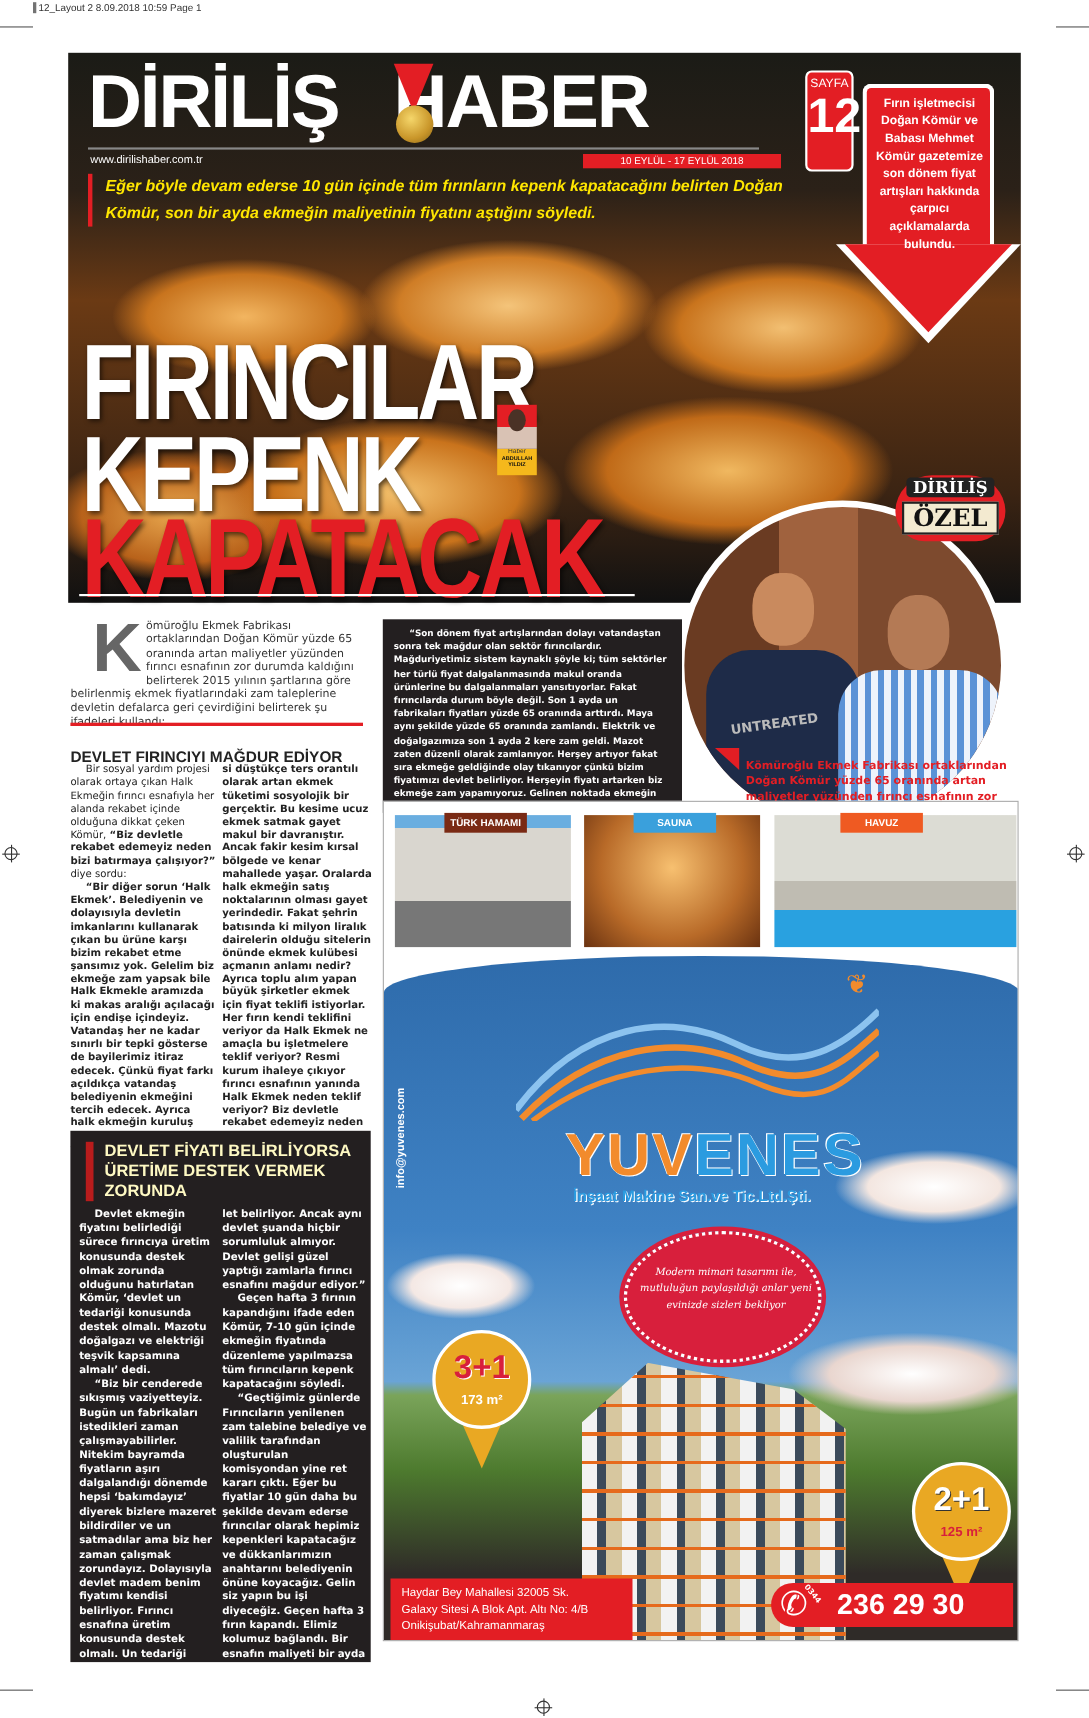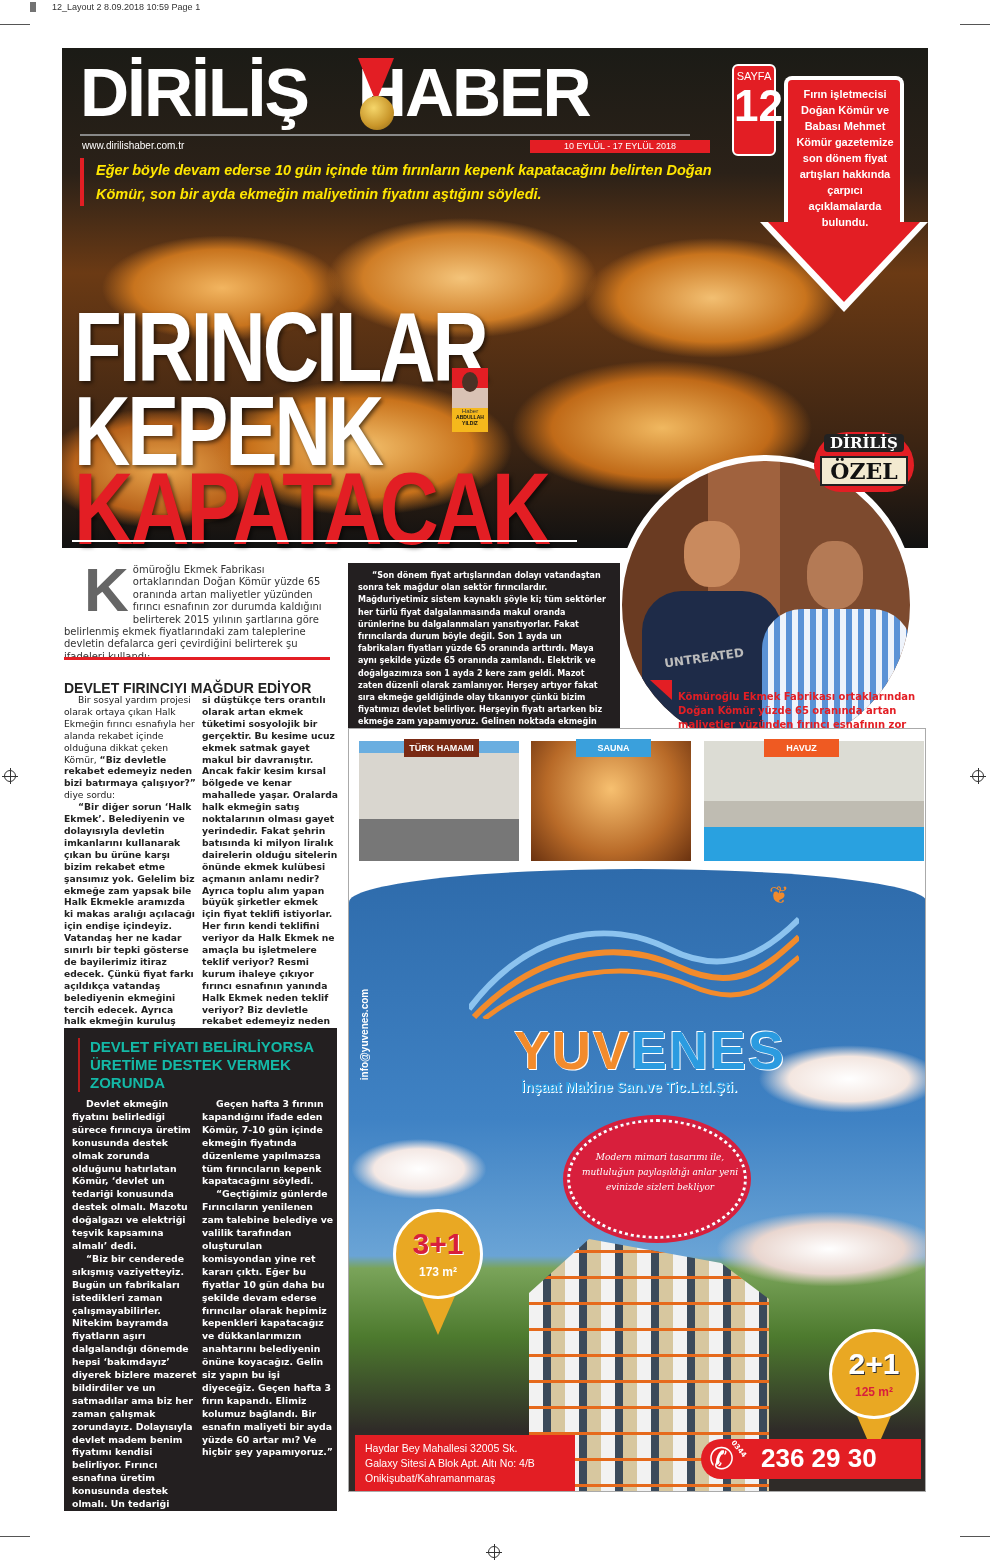--- a/index.html
+++ b/index.html
@@ -1,17 +1,17 @@
 <!DOCTYPE html>
 <html><head>
 <meta charset="utf-8">
 <style>
   * { box-sizing: border-box; margin: 0; padding: 0; }
   body { width: 990px; height: 1562px; background: #fff; position: relative; overflow: hidden; font-family: "DejaVu Sans", sans-serif; color: #222; }
-  .slug { position: absolute; left: 30px; top: 2px; font-size: 9px; font-family: "Liberation Sans", sans-serif; color: #333; border-left: 6px solid #737373; padding-left: 16px; }
+  .slug { position: absolute; left: 30px; top: 2px; font-size: 9px; font-family: "Liberation Sans", sans-serif; color: #333; border-left: 3px solid #737373; padding-left: 2px; }
   .crop { position: absolute; background: #555; }
   .reg { position: absolute; width: 12px; height: 12px; border: 1px solid #333; border-radius: 50%; }
   .reg::before { content: ""; position: absolute; left: 5px; top: -3px; width: 1px; height: 16px; background: #333; }
   .reg::after { content: ""; position: absolute; top: 5px; left: -3px; height: 1px; width: 16px; background: #333; }
 
   
   .hero { position: absolute; left: 62px; top: 48px; width: 866px; height: 500px;
     background:
       radial-gradient(ellipse 160px 70px at 160px 240px, #f2b560 0%, #c8741e 55%, transparent 75%),
       radial-gradient(ellipse 180px 80px at 400px 230px, #f4c47a 0%, #cf7d26 55%, transparent 75%),
@@ -78,21 +78,21 @@
   .col { position: absolute; font-size: 9.2px; line-height: 11.9px; color: #222; text-align: left; }
   .col p { text-indent: 14px; }
   .col b { font-weight: 700; }
   .c1 { left: 64px; top: 694px; width: 132px; }
   .c2 { left: 202px; top: 694px; width: 136px; font-weight: 700; }
 
   .quote-box { position: absolute; left: 348px; top: 563px; width: 272px; height: 176px; background: #231f20; color: #fff; padding: 7px 10px; font-weight: 700; font-size: 8px; line-height: 12.2px; }
   .quote-box p { text-indent: 14px; }
 
   .dark-box { position: absolute; left: 64px; top: 1028px; width: 273px; height: 483px; background: #231f20; color: #fff; }
-  .dark-title { position: absolute; left: 14px; top: 10px; width: 250px; padding-left: 10px; border-left: 2px solid #b91c1c; font-family: "Liberation Sans", sans-serif; font-weight: 700; font-size: 15px; line-height: 18px; color: #14b8a6; }
+  .dark-title { position: absolute; left: 14px; top: 10px; width: 250px; padding-left: 10px; border-left: 7px solid #b91c1c; font-family: "Liberation Sans", sans-serif; font-weight: 700; font-size: 15px; line-height: 18px; color: #fef9c3; }
   .dc1 { position: absolute; left: 8px; top: 70px; width: 130px; font-weight: 700; font-size: 9.3px; line-height: 12.9px; }
   .dc2 { position: absolute; left: 138px; top: 70px; width: 132px; font-weight: 700; font-size: 9.3px; line-height: 12.9px; }
   .dc1 p, .dc2 p { text-indent: 14px; }
   .dc2 p.nx { text-indent: 0; }
 
   
   .ad { position: absolute; left: 348px; top: 728px; width: 578px; height: 764px; border: 1px solid #aaa; overflow: hidden; background: #fff; }
   .ad-tiles { position: absolute; left: 10px; top: 12px; width: 560px; height: 120px; }
   .tile { position: absolute; top: 0; width: 160px; height: 120px; }
   .tile .lab { position: absolute; top: -2px; left: 45px; width: 75px; height: 18px; color: #fff; font-family: "Liberation Sans", sans-serif; font-weight: 700; font-size: 9px; text-align: center; line-height: 18px; }
@@ -229,20 +229,21 @@
   <div>si düştükçe ters orantılı olarak artan ekmek tüketimi sosyolojik bir gerçektir. Bu kesime ucuz ekmek satmak gayet makul bir davranıştır. Ancak fakir kesim kırsal bölgede ve kenar mahallede yaşar. Oralarda halk ekmeğin satış noktalarının olması gayet yerindedir. Fakat şehrin batısında ki milyon liralık dairelerin olduğu sitelerin önünde ekmek kulübesi açmanın anlamı nedir? Ayrıca toplu alım yapan büyük şirketler ekmek için fiyat teklifi istiyorlar. Her fırın kendi teklifini veriyor da Halk Ekmek ne amaçla bu işletmelere teklif veriyor? Resmi kurum ihaleye çıkıyor fırıncı esnafının yanında Halk Ekmek neden teklif veriyor? Biz devletle rekabet edemeyiz neden bizi batırmaya çalışıyor?”</div>
 </div>
 
 <div class="dark-box">
   <div class="dark-title">DEVLET FİYATI BELİRLİYORSA ÜRETİME DESTEK VERMEK ZORUNDA</div>
   <div class="dc1">
     <p>Devlet ekmeğin fiyatını belirlediği sürece fırıncıya üretim konusunda destek olmak zorunda olduğunu hatırlatan Kömür, ‘devlet un tedariği konusunda destek olmalı. Mazotu doğalgazı ve elektriği teşvik kapsamına almalı’ dedi.</p>
     <p>“Biz bir cenderede sıkışmış vaziyetteyiz. Bugün un fabrikaları istedikleri zaman çalışmayabilirler. Nitekim bayramda fiyatların aşırı dalgalandığı dönemde hepsi ‘bakımdayız’ diyerek bizlere mazeret bildirdiler ve un satmadılar ama biz her zaman çalışmak zorundayız. Dolayısıyla devlet madem benim fiyatımı kendisi belirliyor. Fırıncı esnafına üretim konusunda destek olmalı. Un tedariği konusunda destek olmalı. Mazotu doğalgazı ve elektriği teşvik kapsamına almalı. Çünkü fırıncının emeğinin değerini dev-</p>
   </div>
   <div class="dc2">
+    <p class="nx">let belirliyor. Ancak aynı devlet şuanda hiçbir sorumluluk almıyor. Devlet gelişi güzel yaptığı zamlarla fırıncı esnafını mağdur ediyor.”</p>
     <p>Geçen hafta 3 fırının kapandığını ifade eden Kömür, 7-10 gün içinde ekmeğin fiyatında düzenleme yapılmazsa tüm fırıncıların kepenk kapatacağını söyledi.</p>
     <p>“Geçtiğimiz günlerde Fırıncıların yenilenen zam talebine belediye ve valilik tarafından oluşturulan komisyondan yine ret kararı çıktı. Eğer bu fiyatlar 10 gün daha bu şekilde devam ederse fırıncılar olarak hepimiz kepenkleri kapatacağız ve dükkanlarımızın anahtarını belediyenin önüne koyacağız. Gelin siz yapın bu işi diyeceğiz. Geçen hafta 3 fırın kapandı. Elimiz kolumuz bağlandı. Bir esnafın maliyeti bir ayda yüzde 60 artar mı? Ve hiçbir şey yapamıyoruz.”</p>
   </div>
 </div>
 
 <div class="ad">
   <div class="ad-tiles">
     <div class="tile t1">
         <div class="lab">TÜRK HAMAMI</div>
       </div>

